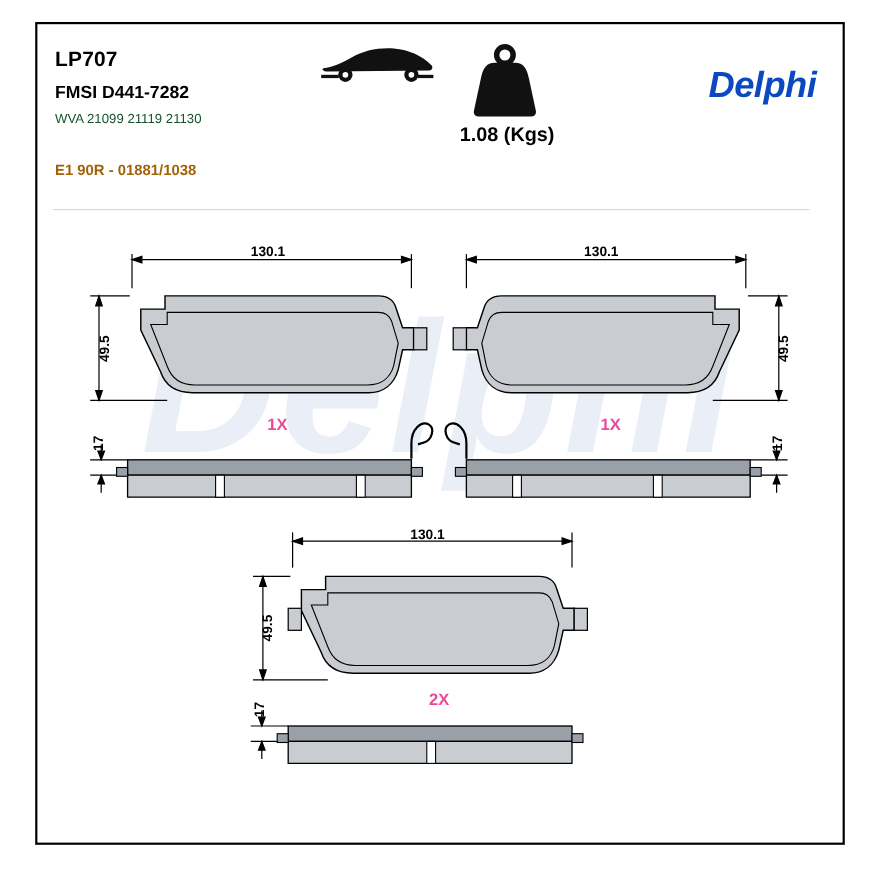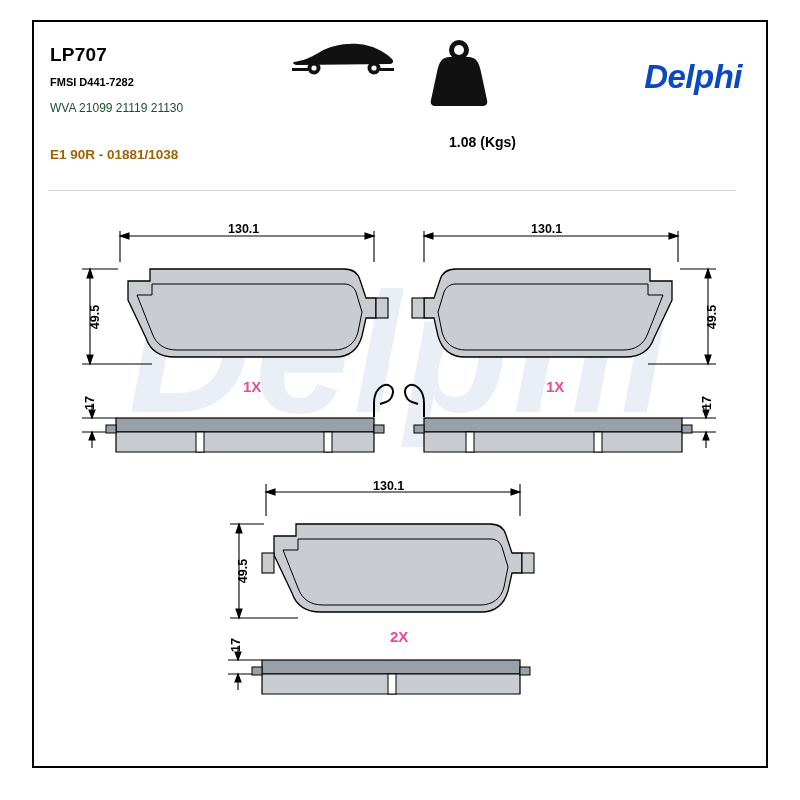--- a/index.html
+++ b/index.html
@@ -64,21 +64,21 @@
     top: 44px;
     font-size: 19px;
     font-weight: bold;
     color: #000;
     letter-spacing: .2px;
   }
   .hdr-l2 {
     position: absolute;
     left: 50px;
     top: 76px;
-    font-size: 11px;
+    font-size: 16px;
     font-weight: bold;
     color: #000;
   }
   .hdr-l3 {
     position: absolute;
     left: 50px;
     top: 101px;
     font-size: 12px;
     font-weight: normal;
     color: #14532d;
@@ -138,25 +138,24 @@
     left: 424px;
     top: 36px;
     width: 70px;
     height: 72px;
   }
   .weight-label {
     position: absolute;
     left: 406px;
     top: 112px;
     width: 110px;
-    text-align: right;
-    font-size: 14px;
+    text-align: center;
+    font-size: 18px;
     font-weight: bold;
     color: #000;
-    margin-top: 22px;
   }
 
   
   .dim-txt {
     position: absolute;
     font-size: 12.5px;
     font-weight: bold;
     color: #000;
     background: #fff;
     padding: 0 3px;

